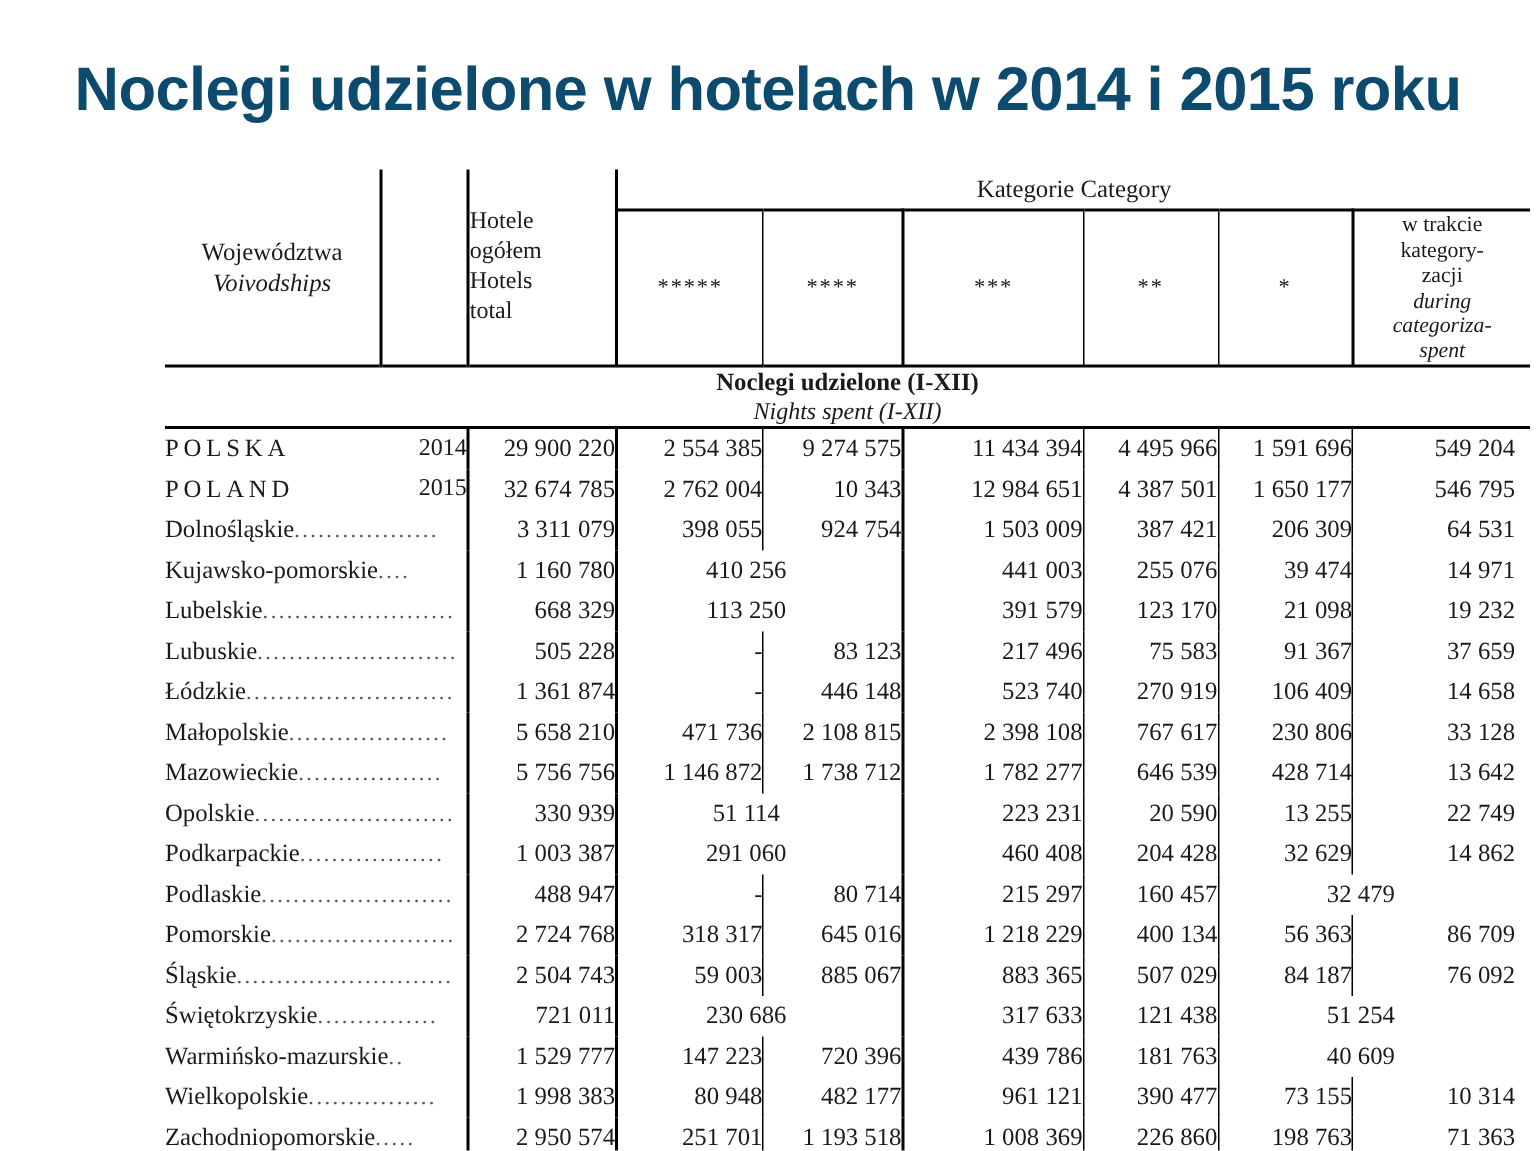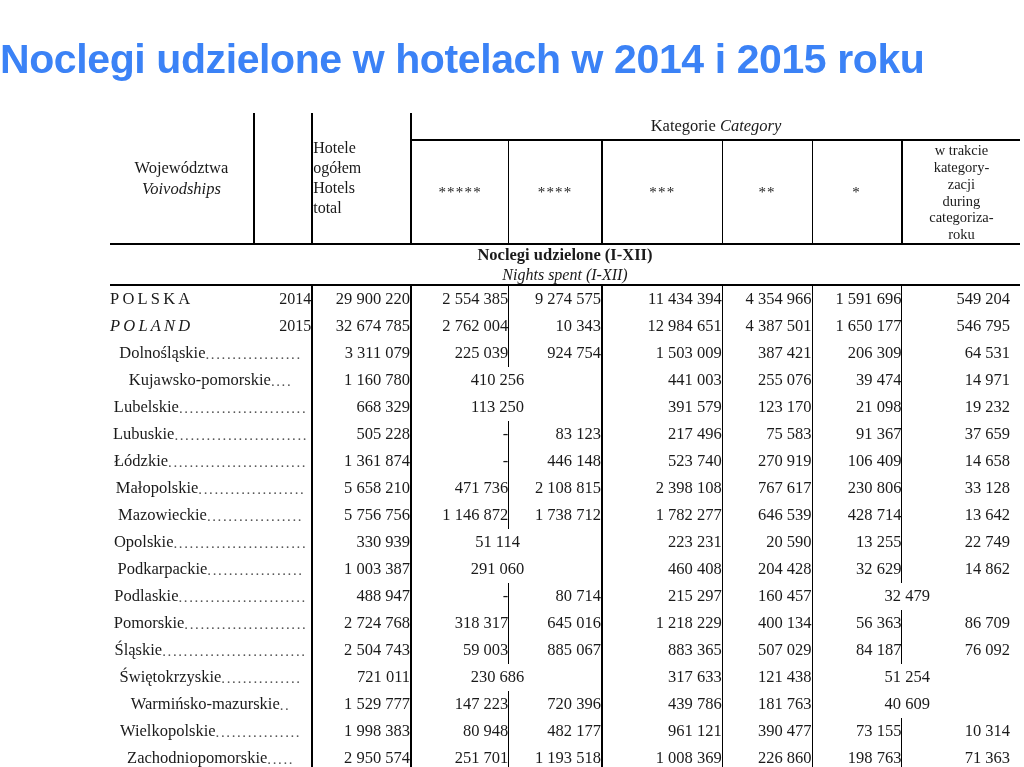--- a/index.html
+++ b/index.html
@@ -15,21 +15,22 @@
     color: #1a1a1a;
     position: relative;
   }
 
   
   .slide-title {
     font-family: "Liberation Sans", "DejaVu Sans", sans-serif;
     font-weight: bold;
     font-size: 41px;
     letter-spacing: -0.4px;
-    color: #3b82f6;
+    text-align: center;
+    color: #0c4a6e;
     padding-top: 38px;
     line-height: 1.05;
     white-space: nowrap;
   }
 
   
   .table-wrap {
     position: absolute;
     left: 110px;
     top: 113px;
@@ -69,50 +70,50 @@
     padding: 6px 2px;
   }
   .hdr-hotels .it { }
 
   .hdr-kat {
     text-align: center;
     font-size: 16.5px;
     padding: 5px 0 6px 0;
     height: 26px;
   }
-  .hdr-kat .it { font-style: italic; }
+  .hdr-kat .it { }
 
   .hdr-star {
     text-align: center;
     font-size: 15px;
     letter-spacing: 1.2px;
     padding: 0;
     vertical-align: middle;
   }
 
   .hdr-during {
     text-align: center;
     font-size: 14.5px;
     line-height: 1.17;
     padding: 4px 3px 5px 3px;
   }
-  .hdr-during .it { }
+  .hdr-during .it { font-style: italic; }
 
   
   .band {
     text-align: center;
     padding: 5px 0 7px 0;
     line-height: 1.2;
   }
   .band .pl { font-weight: bold; font-size: 16.5px; }
   .band .en { font-style: italic; font-size: 16px; }
 
   
   .rowlabel {
-    text-align: center;
+    text-align: left;
     font-size: 16.5px;
     padding: 1px 0 1px 4px;
     white-space: nowrap;
     position: relative;
   }
   .leader {
     display: inline-block;
     overflow: hidden;
     white-space: nowrap;
     letter-spacing: 1.6px;
@@ -130,21 +131,21 @@
   .num.lastcol { padding-right: 10px; }
 
   
   .country-name {
     font-weight: bold;
     letter-spacing: 3.2px;
     font-size: 16.5px;
     padding: 2px 0 2px 4px;
     white-space: nowrap;
   }
-  .country-name.en { font-style: italic; }
+  .country-name.en { }
   .year {
     text-align: right;
     font-weight: bold;
     font-size: 16px;
     padding-right: 9px;
     white-space: nowrap;
   }
   .b { font-weight: bold; }
 
   .r-pl td { padding-top: 3px; padding-bottom: 0px; }
@@ -195,60 +196,60 @@
         <td class="hdr-star hl-top vl-right">****</td>
         <td class="hdr-star hl-top vl-thin-r">***</td>
         <td class="hdr-star hl-top vl-thin-r">**</td>
         <td class="hdr-star hl-top vl-right">*</td>
         <td class="hdr-during hl-top">
           <div>w trakcie</div>
           <div>kategory-</div>
           <div>zacji</div>
           <div class="it">during</div>
           <div class="it">categoriza-</div>
-          <div class="it">roku</div>
+          <div class="it">spent</div>
         </td>
       </tr>
       <tr style="height:0"></tr>
 
       <tr>
         <td colspan="9" class="band hl-top hl-bottom">
           <div class="pl">Noclegi udzielone (I-XII)</div>
           <div class="en">Nights spent (I-XII)</div>
         </td>
       </tr>
 
       <tr class="datarow r-pl">
         <td class="country-name">POLSKA</td>
         <td class="year vl-right">2014</td>
         <td class="num vl-right">29 900 220</td>
         <td class="num vl-thin-r">2 554 385</td>
         <td class="num vl-right">9 274 575</td>
         <td class="num vl-thin-r">11 434 394</td>
-        <td class="num vl-thin-r">4 354 966</td>
+        <td class="num vl-thin-r">4 495 966</td>
         <td class="num vl-thin-r">1 591 696</td>
         <td class="num lastcol">549 204</td>
       </tr>
 
       <tr class="datarow r-pd">
         <td class="country-name en">POLAND</td>
         <td class="year vl-right">2015</td>
         <td class="num b vl-right">32 674 785</td>
         <td class="num b vl-thin-r">2 762 004</td>
         <td class="num b vl-right">10 343</td>
         <td class="num b vl-thin-r">12 984 651</td>
         <td class="num b vl-thin-r">4 387 501</td>
         <td class="num b vl-thin-r">1 650 177</td>
         <td class="num b lastcol">546 795</td>
       </tr>
 
     <tr class="datarow">
           <td colspan="2" class="rowlabel vl-right"><span>Dolnośląskie</span><span class="leader">..................</span></td>
           <td class="num vl-right">3 311 079</td>
-          <td class="num vl-thin-r">225 039</td>
+          <td class="num vl-thin-r">398 055</td>
           <td class="num vl-right">924 754</td>
           <td class="num vl-thin-r">1 503 009</td>
           <td class="num vl-thin-r">387 421</td>
           <td class="num vl-thin-r">206 309</td>
           <td class="num lastcol">64 531</td>
         </tr>
         <tr class="datarow">
           <td colspan="2" class="rowlabel vl-right"><span>Kujawsko-pomorskie</span><span class="leader">....</span></td>
           <td class="num vl-right">1 160 780</td>
           <td colspan="2" class="num merged vl-right">410 256</td>

